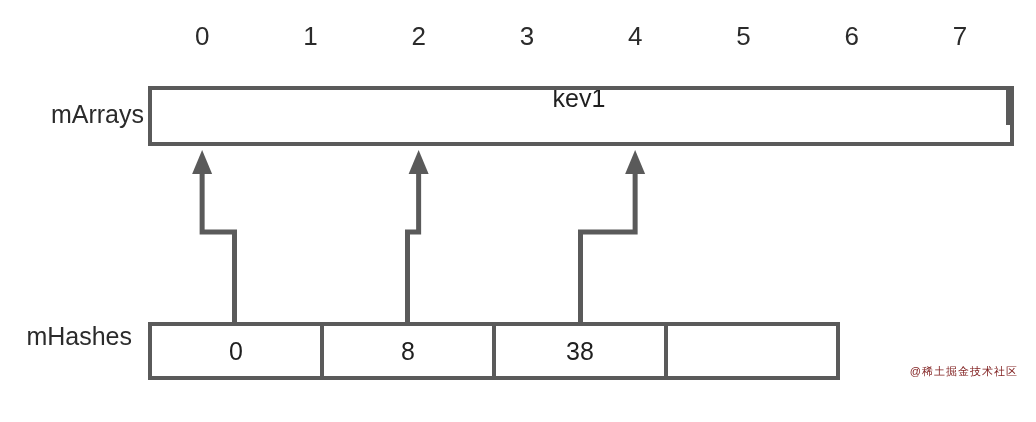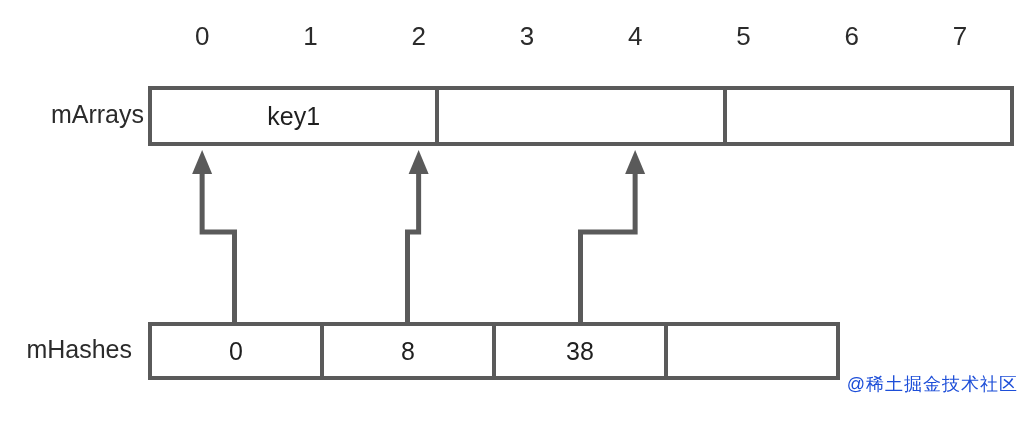--- a/index.html
+++ b/index.html
@@ -33,35 +33,36 @@
   }
   
   .row-label {
     position: absolute;
     font-size: 25px;
     color: #2b2b2b;
     white-space: nowrap;
     text-align: right;
   }
   #label-marrays { left: 12px; top: 100px; width: 132px; }
-  #label-mhashes { left: 0px; top: 335px; width: 132px; }
+  #label-mhashes { left: 0px; top: 322px; width: 132px; }
 
   
   .array {
     position: absolute;
     display: flex;
     box-sizing: border-box;
     border: 4px solid #5a5a5a;
     background: #ffffff;
   }
   #marrays {
     left: 148px;
     top: 86px;
     width: 866px;
     height: 60px;
+    flex-direction: column;
   }
   #mhashes {
     left: 148px;
     top: 322px;
     width: 692px;
     height: 58px;
   }
   .cell {
     box-sizing: border-box;
     display: flex;
@@ -86,23 +87,23 @@
     top: 0;
     width: 1036px;
     height: 422px;
     pointer-events: none;
   }
 
   
   #watermark {
     position: absolute;
     right: 18px;
-    top: 372px;
-    font-size: 18px;
-    color: #1d4ed8;
+    top: 364px;
+    font-size: 11px;
+    color: #7f1d1d;
     letter-spacing: 1px;
     white-space: nowrap;
   }
 </style>
 </head>
 <body>
 
 <div id="stage">
 
   <div class="index-row">

